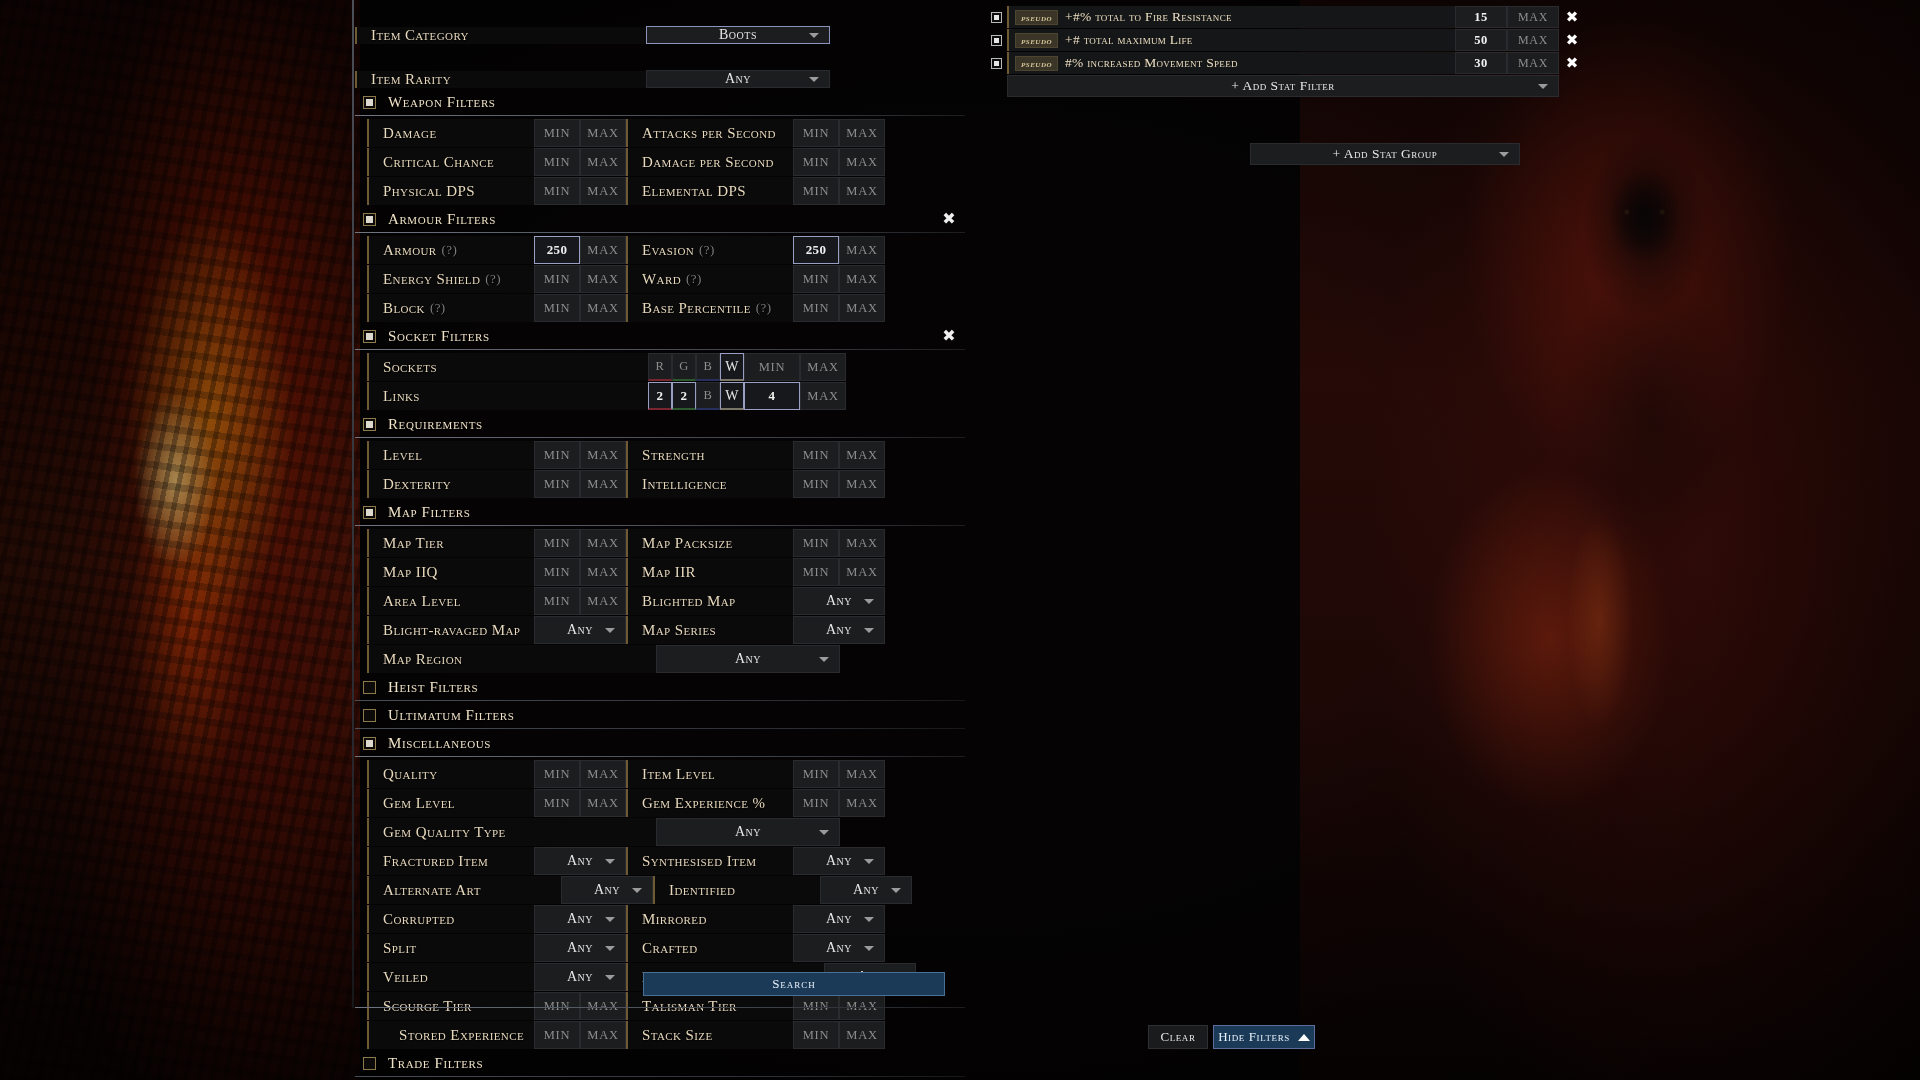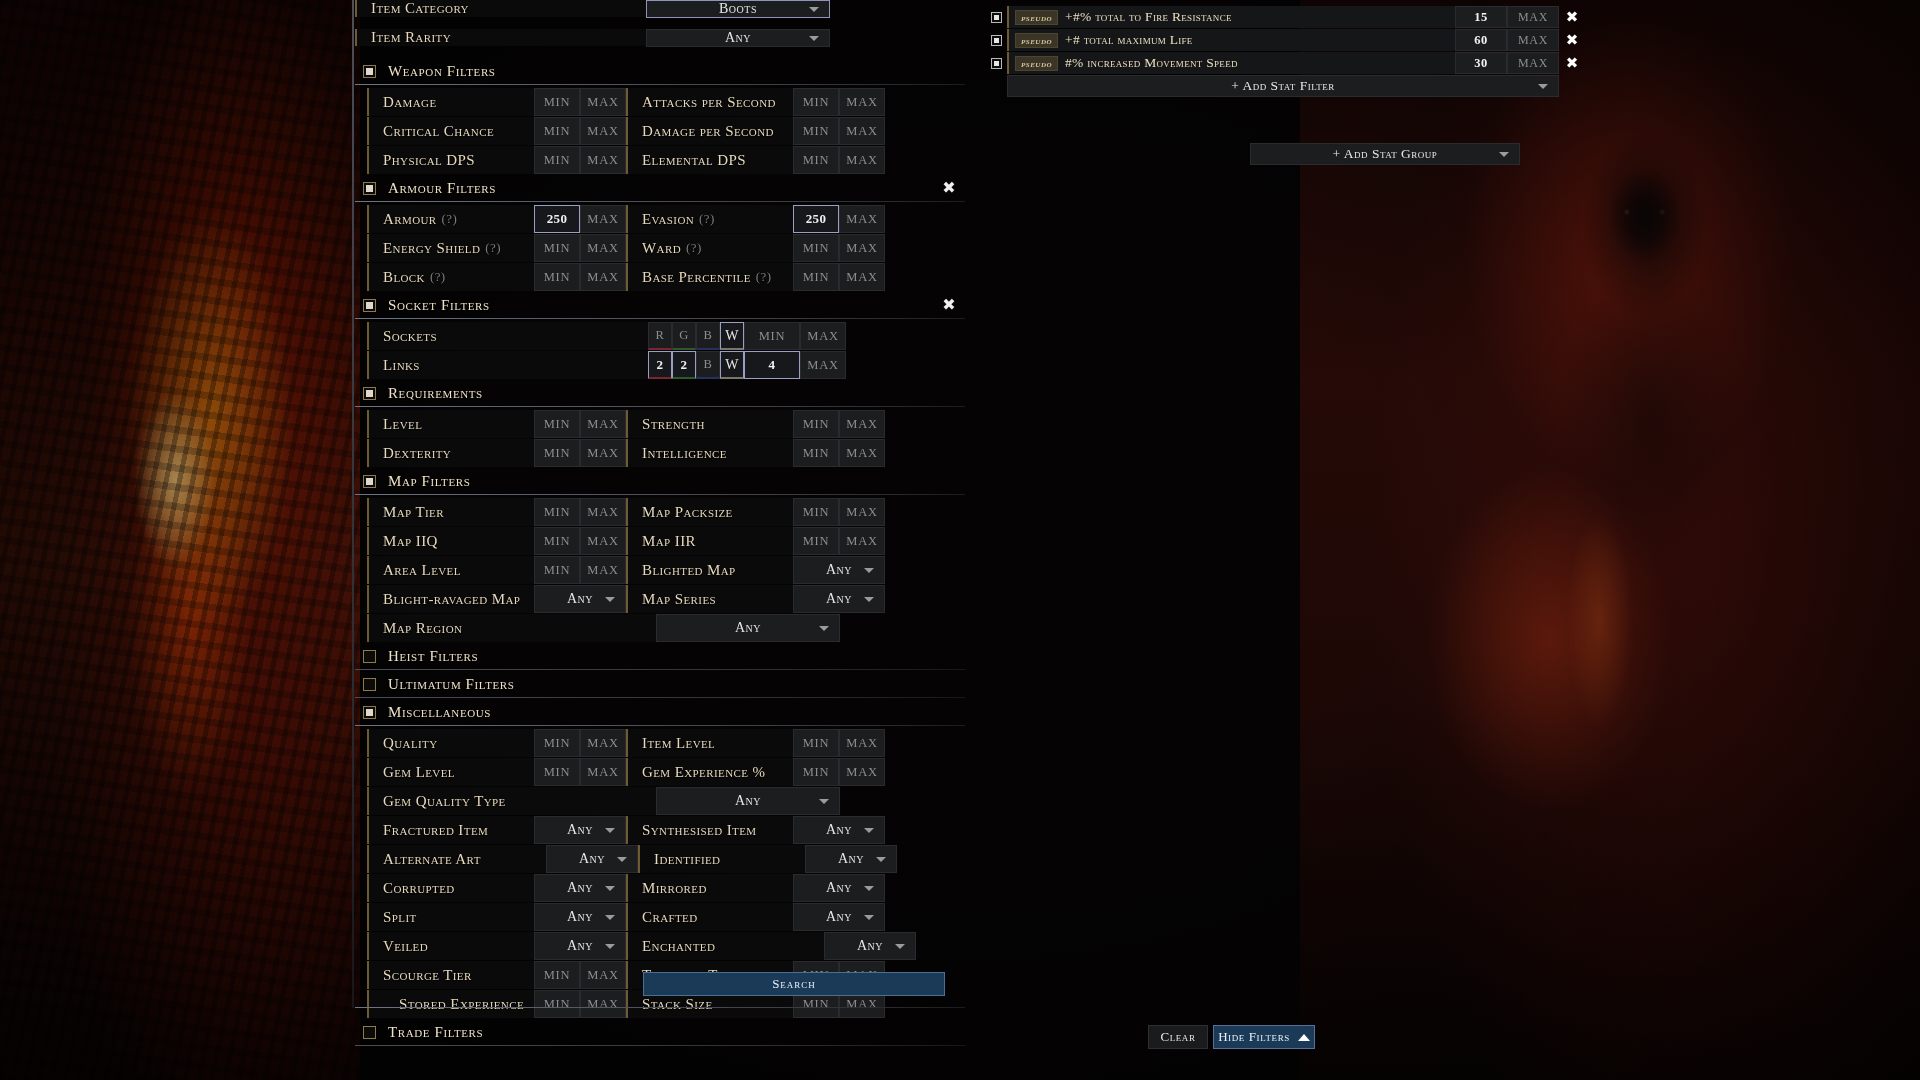--- a/index.html
+++ b/index.html
@@ -56,21 +56,21 @@
   #panel { position:absolute; left:0; top:0; width:1920px; height:1080px; }
 
   .col-left  { position:absolute; left:355px; top:0; width:610px; }
   .col-right { position:absolute; left:985px; top:0; width:600px; }
 
   .left-rail { position:absolute; left:352px; top:0; width:2px; height:1008px;
                background:linear-gradient(180deg,#4b4f58,#2a2c31 70%, #16171a); }
 
   
   .frow { display:flex; align-items:stretch; height:28px; margin-bottom:1px; }
-  .ftop { display:flex; align-items:flex-start; height:28px; margin-bottom:1px; }
+  .ftop { display:flex; align-items:flex-end; height:28px; margin-bottom:1px;margin-top:16px; }
 
   .lbl {
     background:#0a0a0b; color:#e8d9bd;
     font-variant: small-caps; font-size:15px; letter-spacing:.4px;
     display:flex; align-items:center; padding-left:14px;
     border-left:2px solid #6e5a33;
     text-shadow:0 1px 1px #000;
   }
   .lbl .q { color:#7d7d7d; font-size:13px; margin-left:5px; }
 
@@ -422,21 +422,21 @@
             <span class="txt">Any</span>
             <span class="caret"></span>
           </div>
           <div class="lbl" style="width: 167px;">Synthesised Item</div>
           <div class="sel" style="width: 92px;">
             <span class="txt">Any</span>
             <span class="caret"></span>
           </div>
         </div>
         <div class="frow">
-          <div class="lbl" style="width: 179px;">Alternate Art</div>
+          <div class="lbl" style="width: 194px;">Alternate Art</div>
           <div class="sel" style="width: 92px;">
             <span class="txt">Any</span>
             <span class="caret"></span>
           </div>
           <div class="lbl" style="width: 167px;">Identified</div>
           <div class="sel" style="width: 92px;">
             <span class="txt">Any</span>
             <span class="caret"></span>
           </div>
         </div>
@@ -514,21 +514,21 @@
           <div class="statx">✖</div>
         </div>
         <div class="statrow">
           <div class="statcb">
             <i></i>
           </div>
           <div class="statlbl">
             <span class="pseudo">pseudo</span>
             <span class="stattxt">+# total maximum Life</span>
           </div>
-          <div class="statinp filled">60</div>
+          <div class="statinp filled">50</div>
           <div class="statinp">MAX</div>
           <div class="statx">✖</div>
         </div>
         <div class="statrow">
           <div class="statcb">
             <i></i>
           </div>
           <div class="statlbl">
             <span class="pseudo">pseudo</span>
             <span class="stattxt">#% increased Movement Speed</span>

